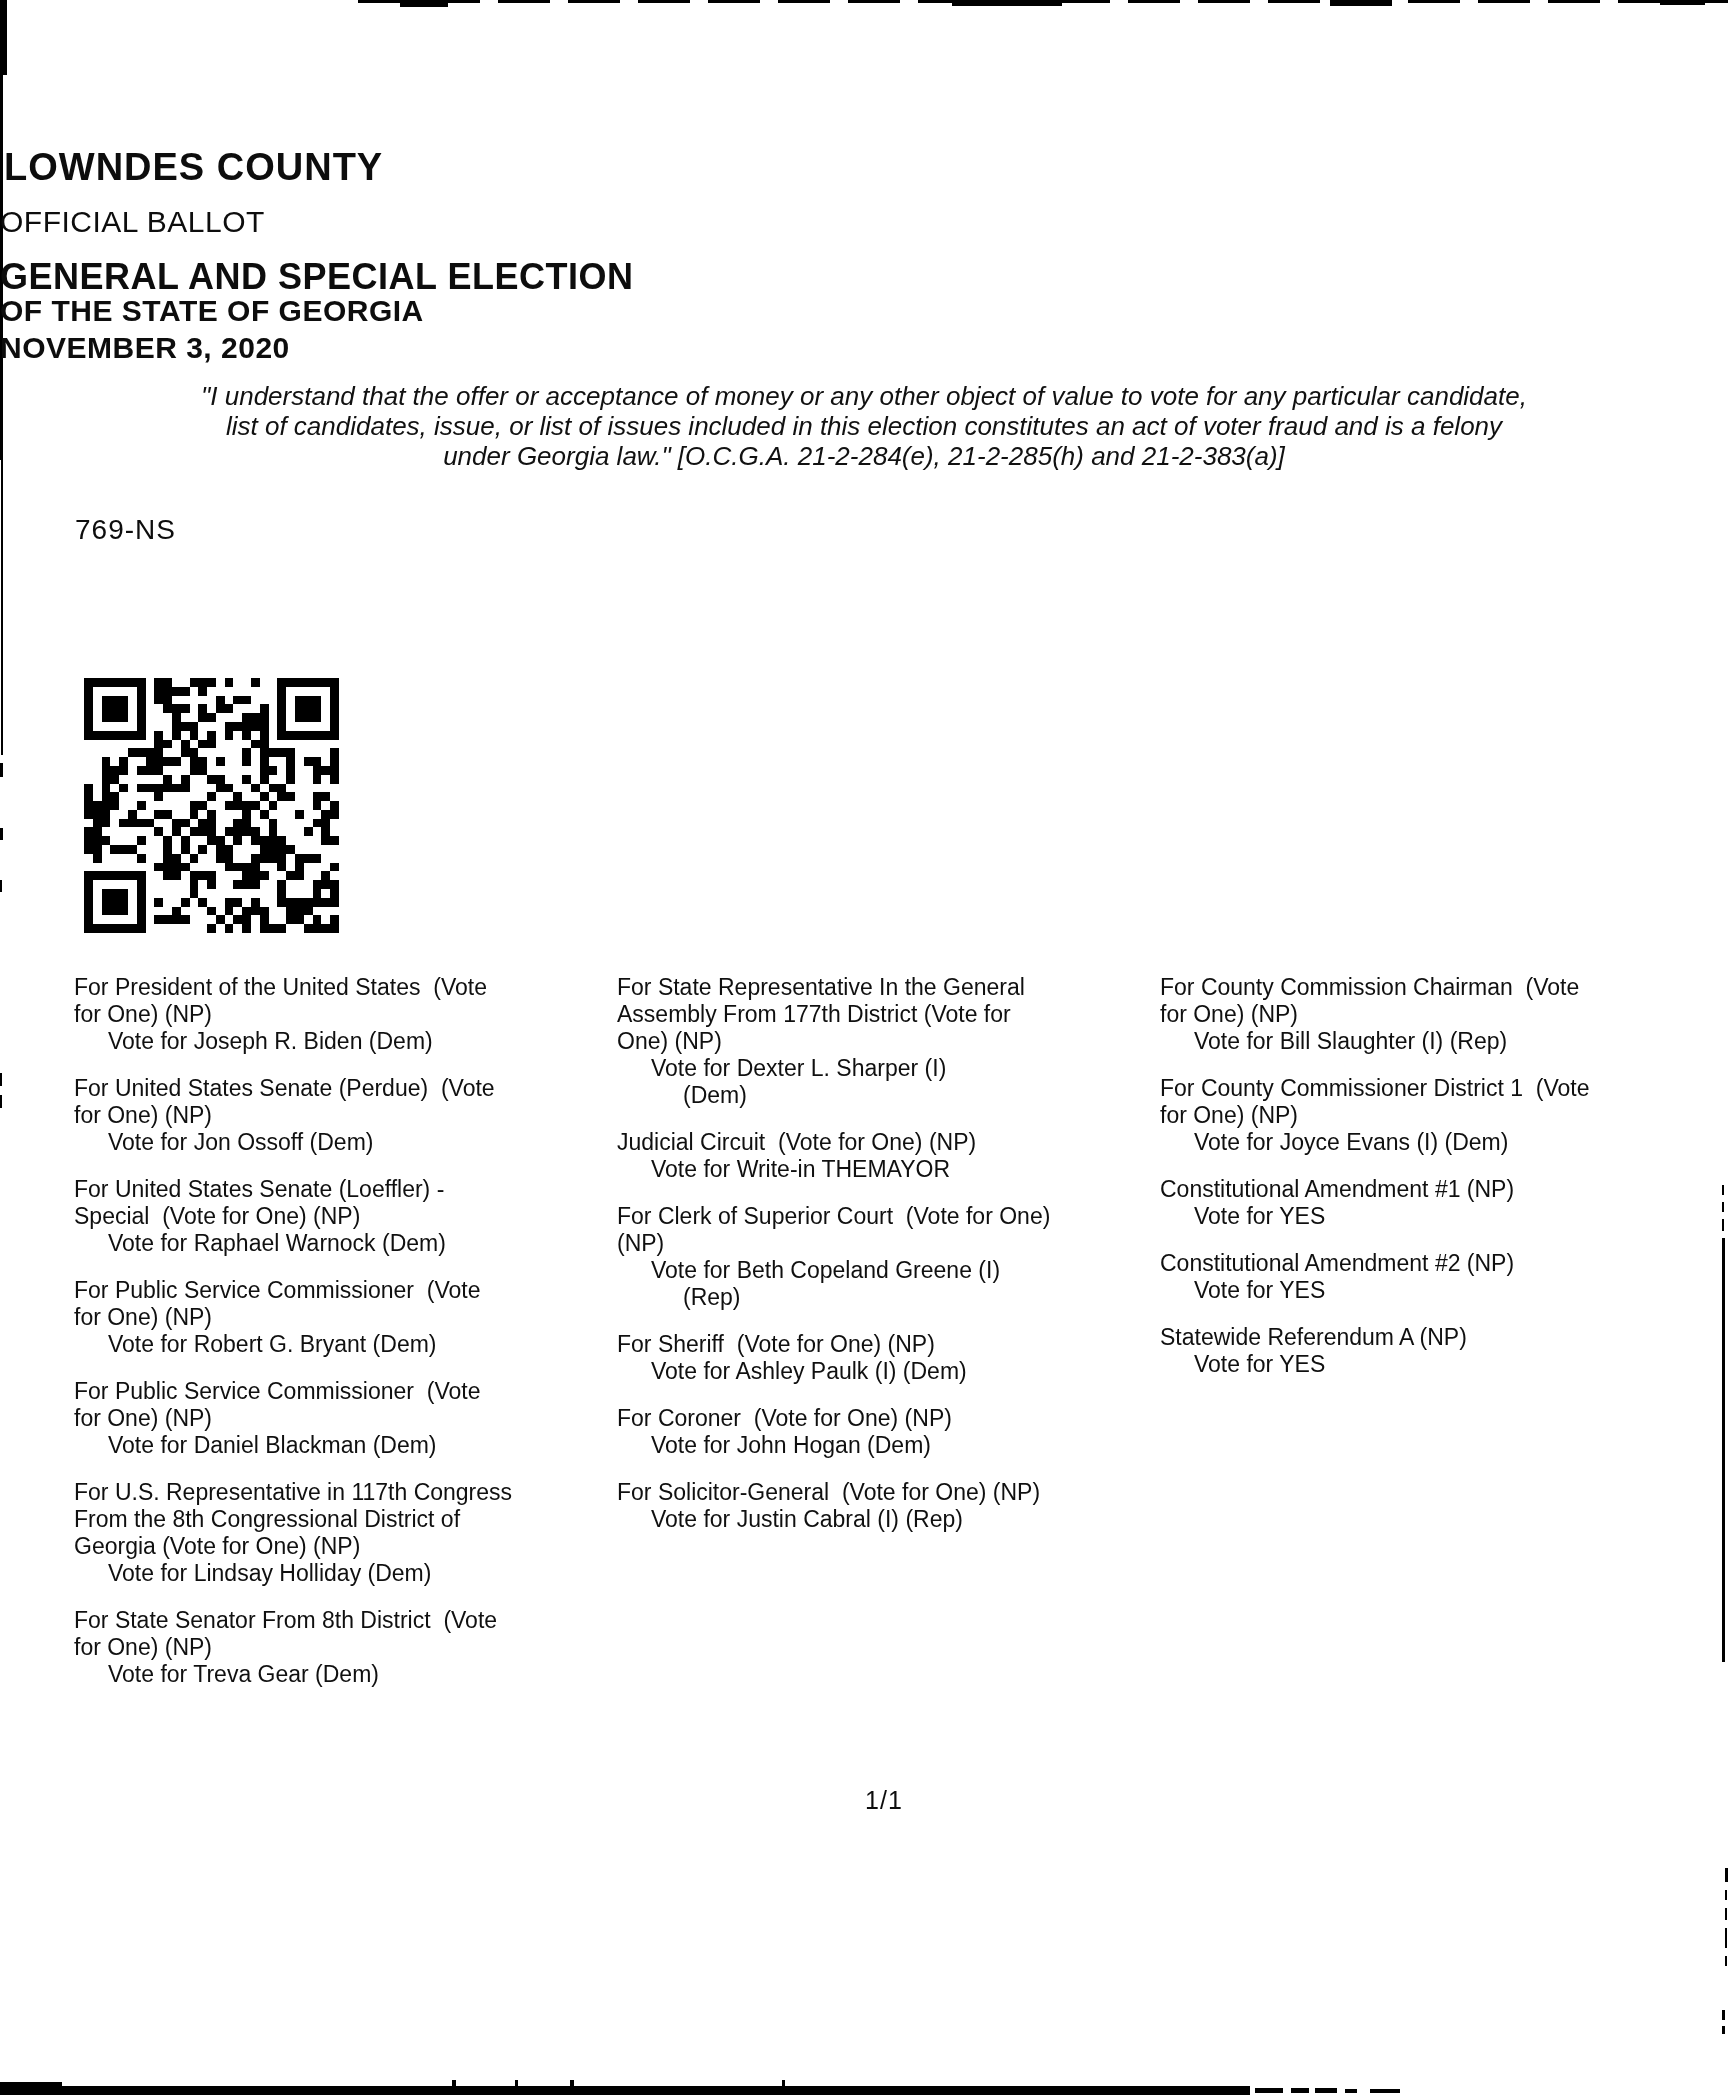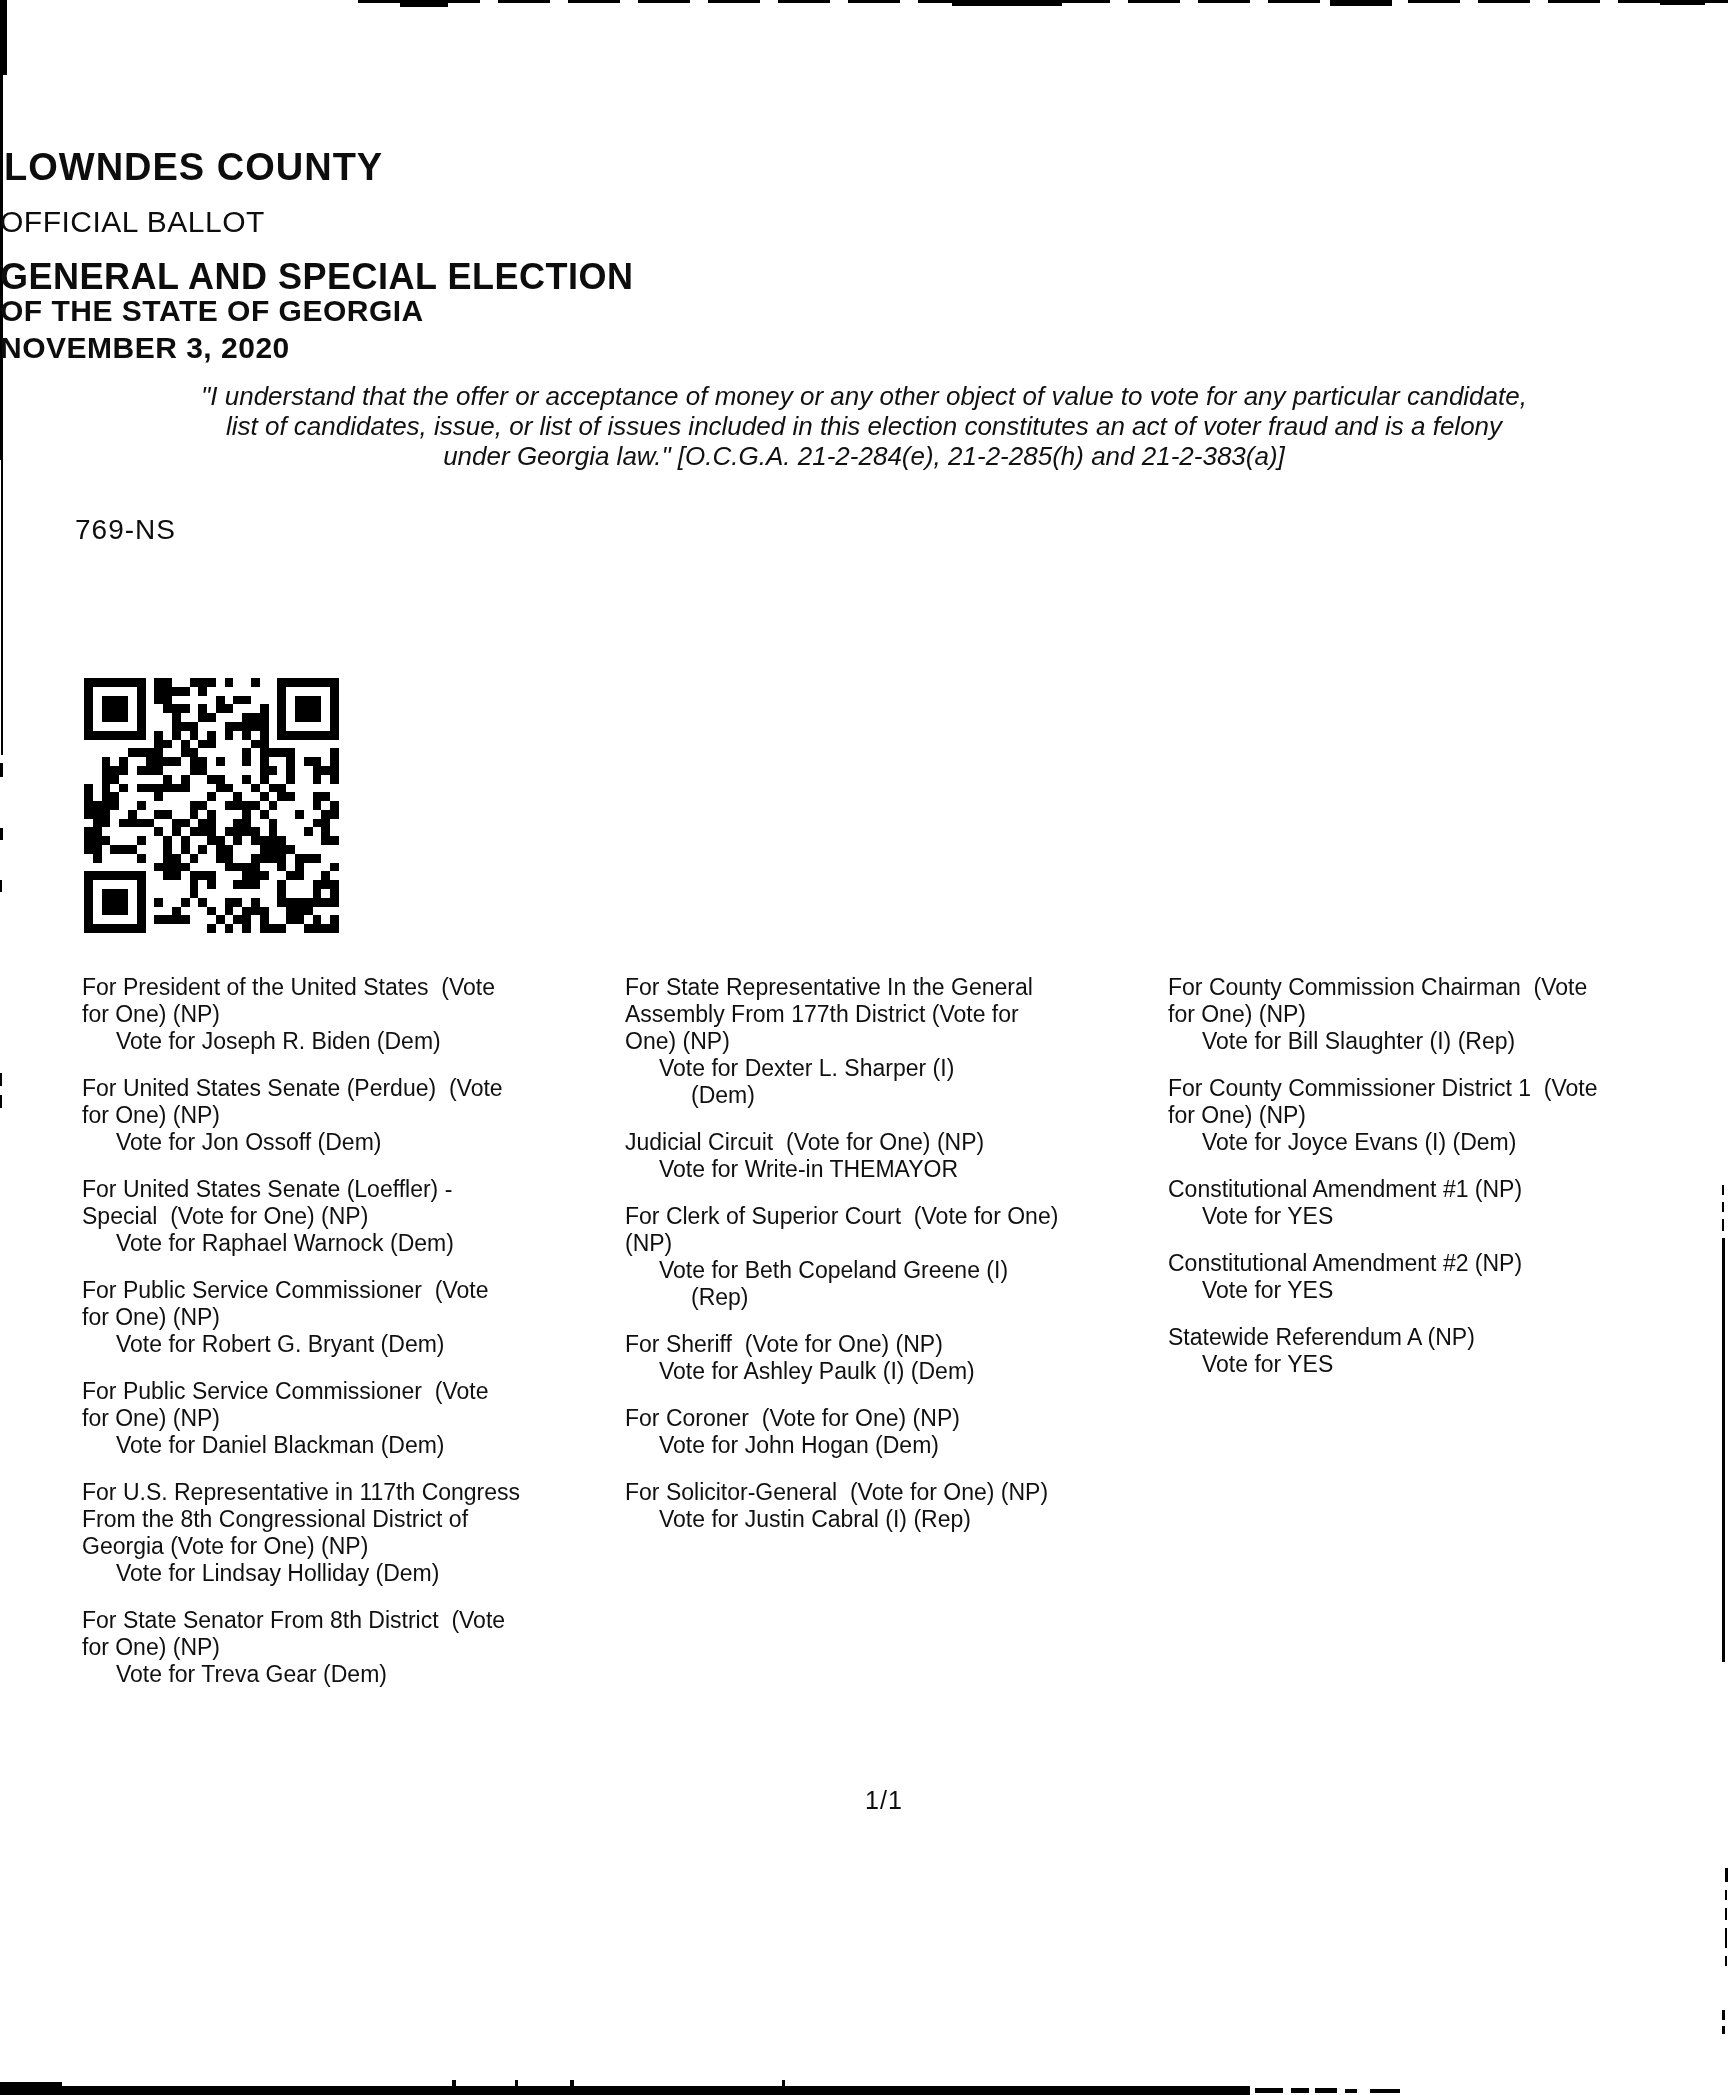--- a/index.html
+++ b/index.html
@@ -28,21 +28,21 @@
   .election-date{position:absolute;top:333px;left:0;width:100%;
     font-size:30px;font-weight:700;letter-spacing:0.5px;line-height:1;}
   
   .disclaimer{position:absolute;top:381px;left:0;width:100%;text-align:center;
     font-style:italic;font-size:26px;line-height:30px;color:#111;}
   .disclaimer div{white-space:pre;}
   
   .precinct{position:absolute;top:514px;left:75px;font-size:28px;letter-spacing:1px;}
   .qr{position:absolute;top:678px;left:73px;}
   
-  .col{position:absolute;top:974px;font-size:23px;line-height:27px;color:#101010;margin-left:8px;}
+  .col{position:absolute;top:974px;font-size:23px;line-height:27px;color:#101010;}
   .col-1{left:74px;width:520px;}
   .col-2{left:617px;width:550px;}
   .col-3{left:1160px;width:600px;}
   .contest{margin:0 0 20px 0;}
   .t-line{white-space:pre;}
   .v-line{white-space:pre;padding-left:34px;}
   .v-line.cont{padding-left:66px;}
   
   .page-num{position:absolute;top:1786px;left:0;width:100%;text-align:center;
     font-size:25px;letter-spacing:1px;padding-left:40px;box-sizing:border-box;}

